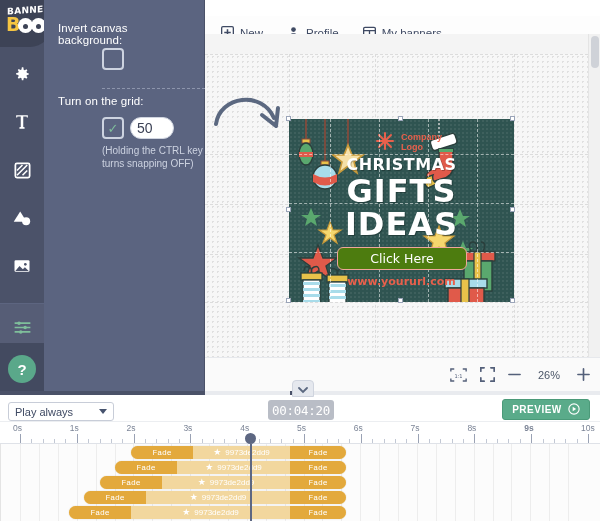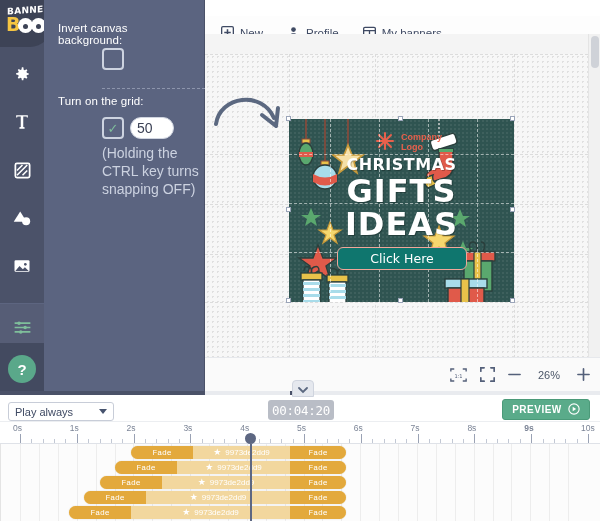--- a/index.html
+++ b/index.html
@@ -85,21 +85,21 @@
   .chk-grid { left: 58px; top: 117px; }
   .chk-grid .tick { color: #7fbf9b; font-size: 13px; line-height: 1; }
   .grid-input {
     position: absolute; left: 86px; top: 117px; width: 44px; height: 22px;
     background: #fff; border: 1px solid #d0d5e0; border-radius: 11px;
     font-size: 14px; color: #3c4256; padding: 0 6px;
     font-family: "Liberation Sans", sans-serif;
   }
   .hint {
     position: absolute; left: 58px; top: 144px; width: 112px;
-    color: #ccd2e0; font-size: 14px; line-height: 1.3;
+    color: #ccd2e0; font-size: 10px; line-height: 1.3;
   }
 
   
   .topbar {
     position: absolute; left: 205px; top: 0; width: 395px; height: 34px;
     background: #fdfdfd; border-bottom: 1px solid #e2e5ea;
     display: flex; align-items: center; padding-left: 16px; gap: 24px; margin-top: 16px;
   }
   .tb-item {
     display: flex; align-items: center; gap: 6px; cursor: pointer;
@@ -147,21 +147,21 @@
   .b-h1 {
     position: absolute; left: 0; right: 0; text-align: center; color: #fff;
     font-weight: bold; font-family: "DejaVu Sans", sans-serif;
     letter-spacing: .5px; text-shadow: 1px 1px 0 rgba(0,0,0,.25);
   }
   .b-christmas { top: 36px; font-size: 16px; }
   .b-gifts { top: 53px; font-size: 32px; letter-spacing: 1px; }
   .b-ideas { top: 86px; font-size: 32px; letter-spacing: 1px; }
   .b-btn {
     position: absolute; left: 48px; top: 128px; width: 130px; height: 23px;
-    background: #0f766e; border: 1px solid #f0a79a; border-radius: 6px;
+    background: #4d7c0f; border: 1px solid #f0a79a; border-radius: 6px;
     color: #fff; font-size: 12.5px; display: flex; align-items: center;
     justify-content: center; font-family: "DejaVu Sans", sans-serif;
     cursor: pointer;
   }
   .b-url {
     position: absolute; left: 0; right: 0; top: 156px; text-align: center;
     color: #e8604c; font-size: 11px; font-weight: bold;
     font-family: "DejaVu Sans", sans-serif;
   }
 
@@ -485,20 +485,21 @@
       <div class="b-grid-h" style="top:133px;"></div>
 
       <div class="co-logo-txt">
         <span>Company</span><br>
         <span>Logo</span>
       </div>
       <div class="b-h1 b-gifts">GIFTS</div>
       <div class="b-h1 b-christmas">CHRISTMAS</div>
       <div class="b-h1 b-ideas">IDEAS</div>
       <div class="b-btn">Click Here</div>
+      <div class="b-url">www.yoururl.com</div>
     </div>
 
     <div class="sel-handles">
       <div class="hdl" style="left:-3px;top:-3px;"></div>
       <div class="hdl" style="left:109px;top:-3px;"></div>
       <div class="hdl" style="left:221px;top:-3px;"></div>
       <div class="hdl" style="left:-3px;top:88px;"></div>
       <div class="hdl" style="left:221px;top:88px;"></div>
       <div class="hdl" style="left:-3px;top:179px;"></div>
       <div class="hdl" style="left:109px;top:179px;"></div>

